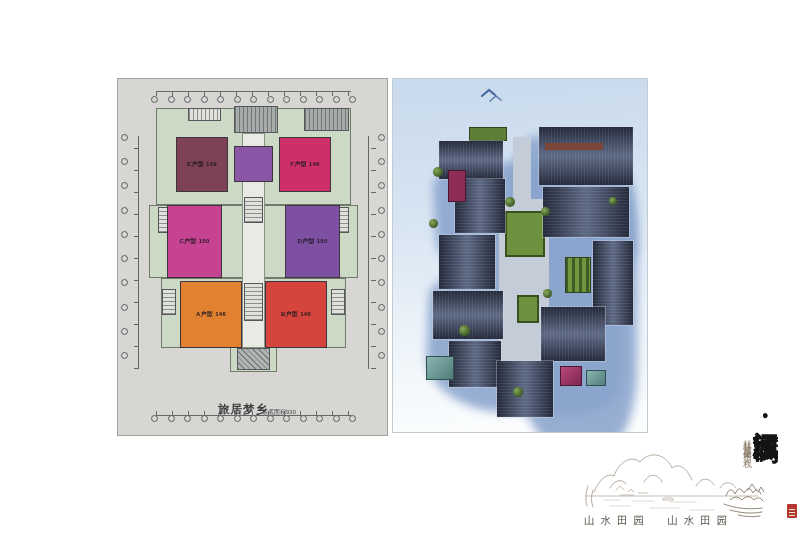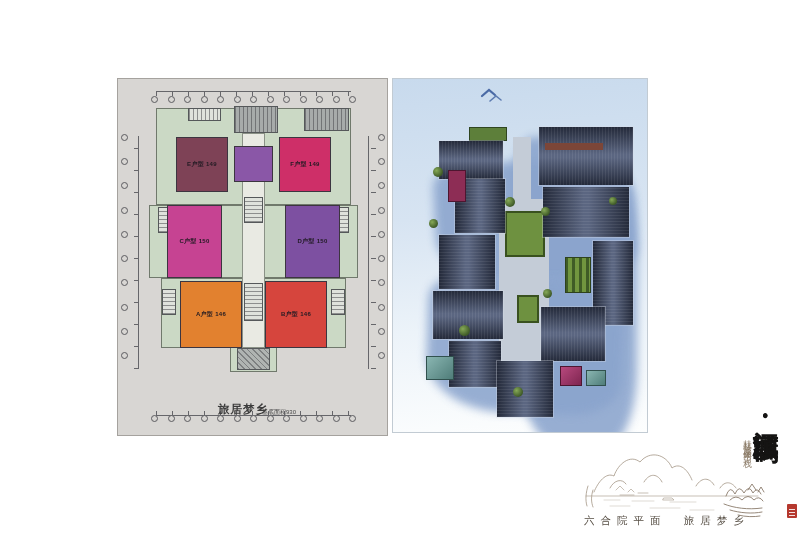--- a/index.html
+++ b/index.html
@@ -224,18 +224,18 @@
     <path d="M84 60 h8 l2 2 h-11 z" stroke-width="0.6"></path>
   </g>
   <g fill="none" stroke="#8a7b6b" stroke-width="0.9" stroke-linecap="round">
     <path d="M146 58 q4 -12 9 -2 q4 -10 9 -1 q5 -9 9 0 q4 -7 8 1"></path>
     <path d="M150 62 q6 -6 12 0 q6 -7 12 0 q5 -5 9 1"></path>
     <path d="M144 66 c10 4 24 6 38 4 M150 72 c10 3 22 4 32 2 M158 77 c8 2 16 2 22 1"></path>
     <path d="M168 52 l4 -6 l4 6 M178 54 l3 -5 l3 5"></path>
   </g>
 </svg>
 
-<div class="abs" id="tagline">六合院平面  旅居梦乡</div>
+<div class="abs" id="tagline">山水田园  山水田园</div>
 <div class="abs" id="slogan">桂林旅游休闲第一栈</div>
 <div class="abs" id="logo">灕江·碼頭</div>
 <div class="abs" id="seal" style="background: rgb(181, 56, 46);">
     <i></i>
   </div>
 
 </body></html>

